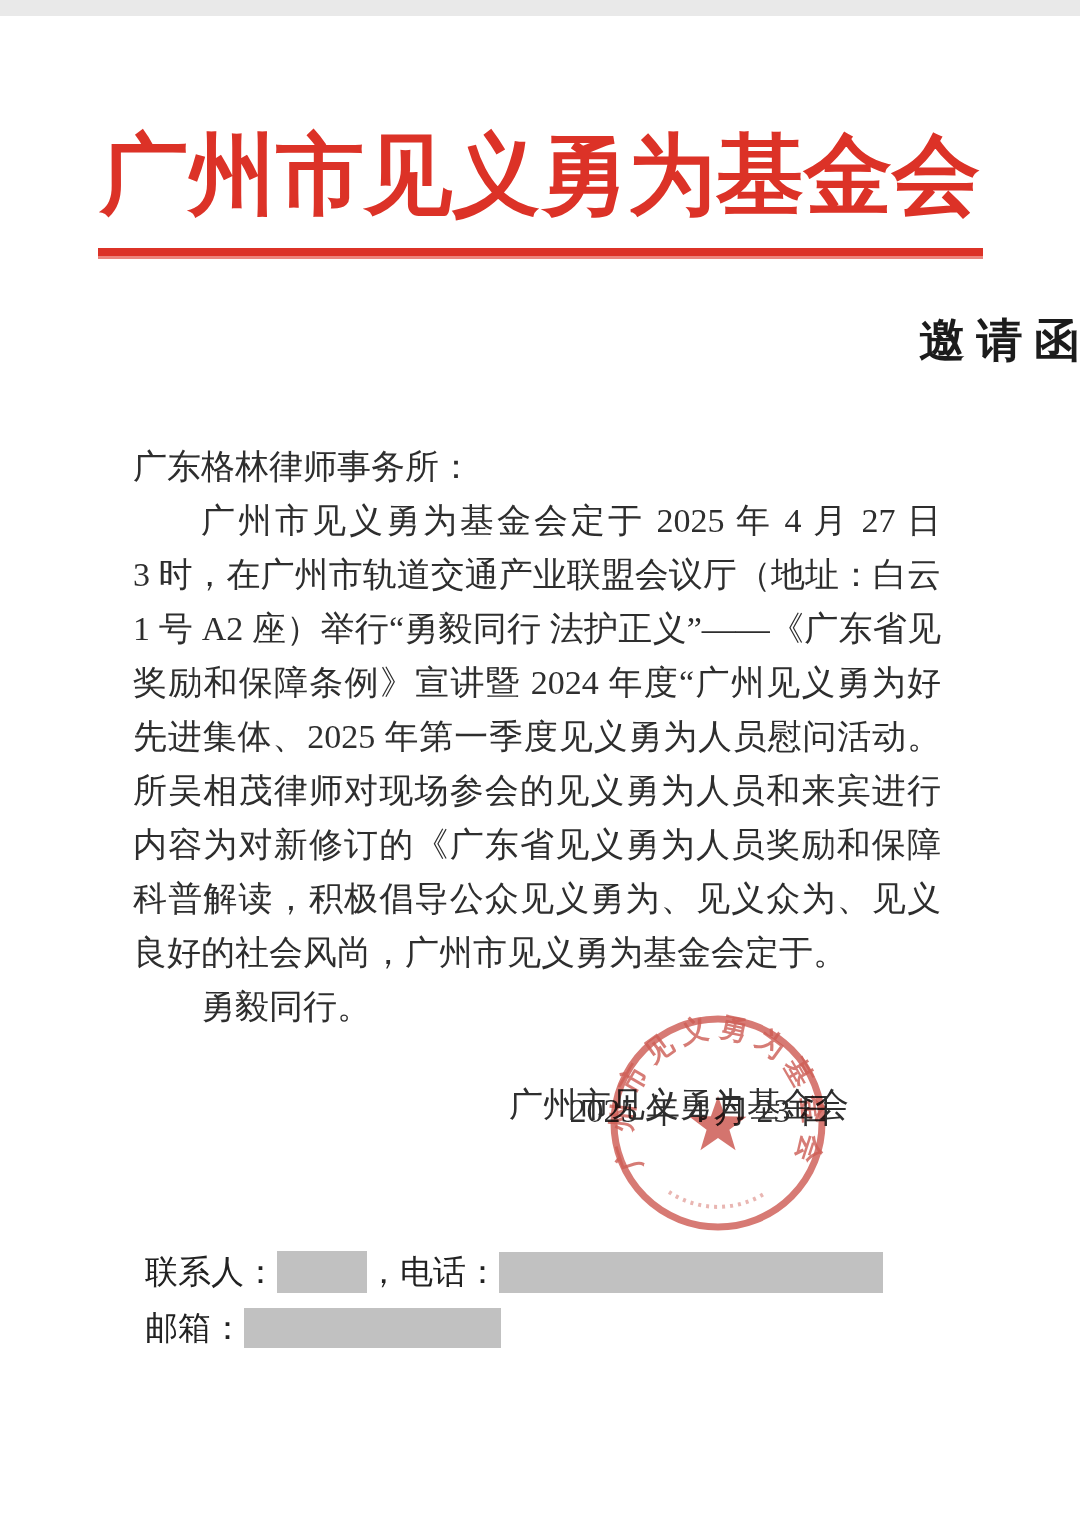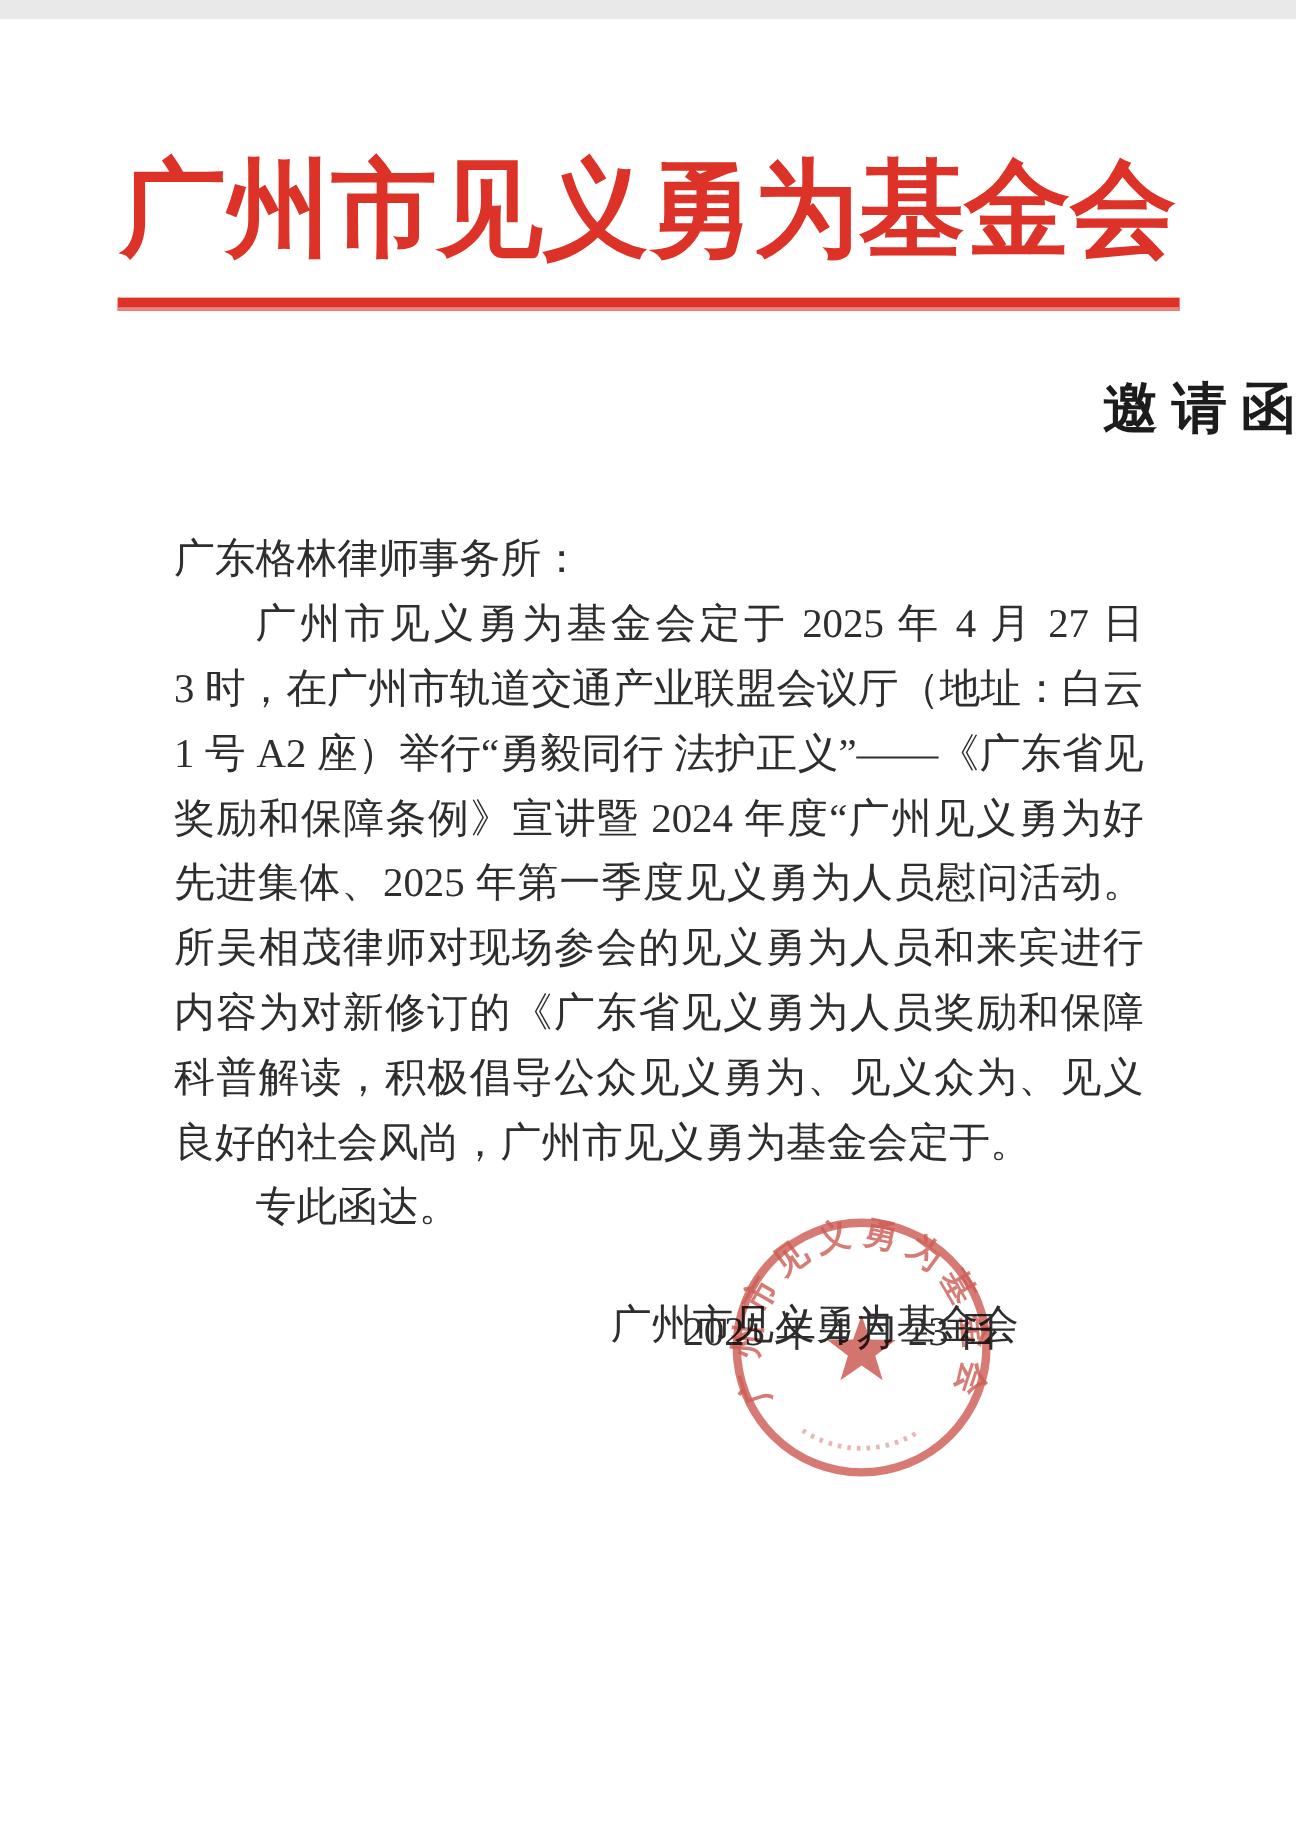--- a/index.html
+++ b/index.html
@@ -32,21 +32,21 @@
   
   .letter-heading{
     position:absolute;left:0;right:0;top:294px;
     text-align:right;
     font-size:46px;font-weight:bold;color:#1c1c1c;
     white-space:pre;
   }
 
   
   .body-block{
-    position:absolute;left:145px;top:424px;width:808px;
+    position:absolute;left:133px;top:424px;width:808px;
     font-size:34px;color:#2e2e2e;
   }
   .line{
     height:54px;line-height:54px;
     overflow:hidden;
   }
   .line.j{text-align:justify;text-align-last:justify;}
   .line.indent{text-indent:68px;}
 
   
@@ -101,30 +101,42 @@
     <div class="line">广东格林律师事务所：</div>
     <div class="line j indent">广州市见义勇为基金会定于 2025 年 4 月 27 日（周日）下午</div>
     <div class="line j">3 时，在广州市轨道交通产业联盟会议厅（地址：白云区金园路</div>
     <div class="line j">1 号 A2 座）举行“勇毅同行 法护正义”——《广东省见义勇为</div>
     <div class="line j">奖励和保障条例》宣讲暨 2024 年度“广州见义勇为好市民”及</div>
     <div class="line j">先进集体、2025 年第一季度见义勇为人员慰问活动。特邀请贵</div>
     <div class="line j">所吴相茂律师对现场参会的见义勇为人员和来宾进行授课，授课</div>
     <div class="line j">内容为对新修订的《广东省见义勇为人员奖励和保障条例》进行</div>
     <div class="line j">科普解读，积极倡导公众见义勇为、见义众为、见义智为，形成</div>
     <div class="line">良好的社会风尚，广州市见义勇为基金会定于。</div>
-    <div class="line indent">专此函达。</div>
+    <div class="line indent">勇毅同行。</div>
   </div>
 
   <div class="signature">广州市见义勇为基金会</div>
   <div class="sign-date">2025 年 4 月 23 日</div>
 
   <svg class="seal" viewBox="0 0 222 222" xmlns="http://www.w3.org/2000/svg" aria-hidden="true">
     <circle cx="111" cy="111" r="104" fill="none" stroke="#c94e45" stroke-width="7" opacity="0.82"></circle>
     <polygon points="111,84 118.1,104.3 139.5,104.7 122.4,117.7 128.6,138.3 111,126 93.4,138.3 99.6,117.7 82.5,104.7 103.9,104.3" fill="#c94e45" opacity="0.85"></polygon>
     <path id="sealArc" d="M 45.1 166.3 A 86 86 0 1 1 176.9 166.3" fill="none"></path>
     <text font-size="28" font-weight="bold" fill="#c94e45" opacity="0.8" letter-spacing="8" font-family="Liberation Serif, DejaVu Serif, serif">
       <textPath href="#sealArc" startOffset="50%" text-anchor="middle">广州市见义勇为基金会</textPath>
     </text>
     <path d="M 62 180 A 88 88 0 0 0 160 180" fill="none" stroke="#c94e45" stroke-width="4" stroke-dasharray="3 5" opacity="0.45"></path>
   </svg>
 
+  <div class="contact">
+    <div class="contact-row">
+      <span>联系人：</span>
+      <span class="redact name"></span>
+      <span>，电话：</span>
+      <span class="redact phone"></span>
+    </div>
+    <div class="contact-row">
+      <span>邮箱：</span>
+      <span class="redact email"></span>
+    </div>
+  </div>
 
 </div>
 
 </body></html>

